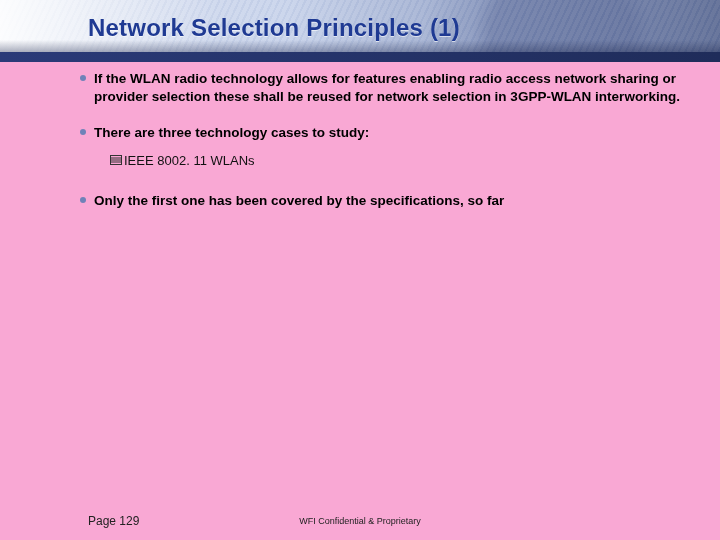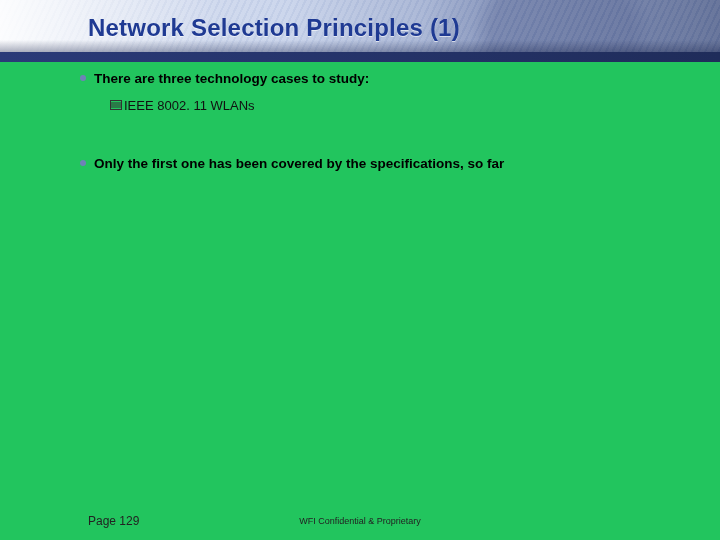--- a/index.html
+++ b/index.html
@@ -1,21 +1,21 @@
 <!DOCTYPE html>
 <html><head>
 <meta charset="utf-8">
 <style>
   * { margin: 0; padding: 0; box-sizing: border-box; }
   html, body { width: 720px; height: 540px; overflow: hidden; font-family: Arial, Helvetica, sans-serif; }
   .slide {
     position: relative;
     width: 720px;
     height: 540px;
-    background: #22c55e;
+    background: #f9a8d4;
   }
   .banner {
     position: absolute;
     top: 0; left: 0;
     width: 720px; height: 62px;
     background:
       linear-gradient(90deg, rgba(255,255,255,0.9) 0%, rgba(255,255,255,0.6) 10%, rgba(255,255,255,0.0) 30%, rgba(255,255,255,0.0) 100%),
       repeating-linear-gradient(115deg, rgba(180,195,225,0.35) 0 2px, rgba(210,220,240,0.35) 2px 6px),
       radial-gradient(circle at 78% 60%, rgba(40,55,110,0.55) 0 70px, rgba(40,55,110,0.2) 90px, rgba(255,255,255,0) 140px),
       linear-gradient(90deg, #e9edf6 0%, #c9d3ea 40%, #7b8bb5 70%, #31406f 100%);
@@ -113,20 +113,23 @@
 <body>
 
 <div class="slide">
   <div class="banner"></div>
   <div class="banner-stripe"></div>
 
   <h1 class="title">Network Selection Principles (1)</h1>
 
   <div class="content">
 
+    <div class="b1">
+      <span>If the WLAN radio technology allows for features enabling radio access network sharing or provider selection these shall be reused for network selection in 3GPP-WLAN interworking.</span>
+    </div>
 
     <div class="b1">
       <span>There are three technology cases to study:</span>
       <div class="sublist">
 
         <div class="b2">
           <span class="marker">
             <svg viewBox="0 0 12 12" width="12" height="12">
                 <rect x="0.5" y="1.5" width="11" height="9" fill="none" stroke="#333" stroke-width="1"></rect>
                 <line x1="0.5" y1="4" x2="11.5" y2="4" stroke="#333" stroke-width="1"></line>
@@ -135,21 +138,21 @@
               </svg>
           </span>
           <span>IEEE 8002. 11 WLANs</span>
         </div>
 
 
 
       </div>
     </div>
 
-    <div class="b1" style="margin-top:40px">
+    <div class="b1" style="margin-top:22px">
       <span>Only the first one has been covered by the specifications, so far</span>
     </div>
 
   </div>
 
   <div class="footer">
     <div class="page-num">Page 129</div>
     <div class="confidential">WFI Confidential &amp; Proprietary</div>
   </div>
 </div>

